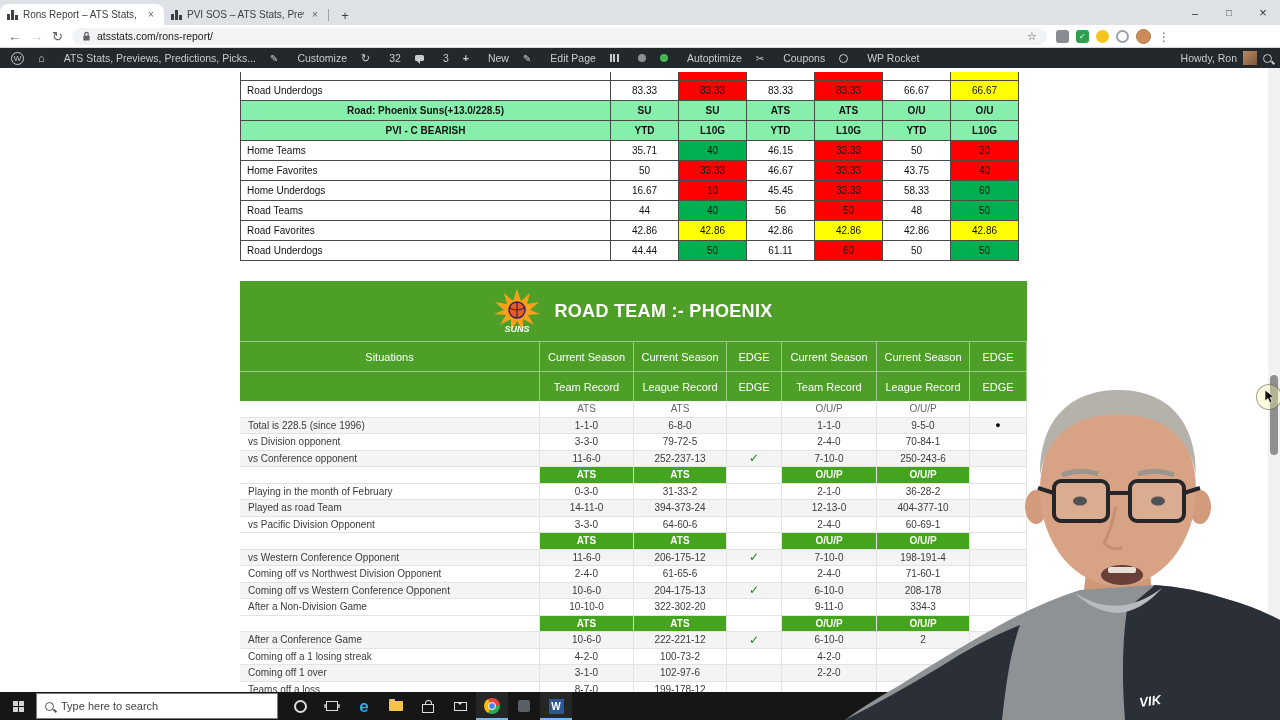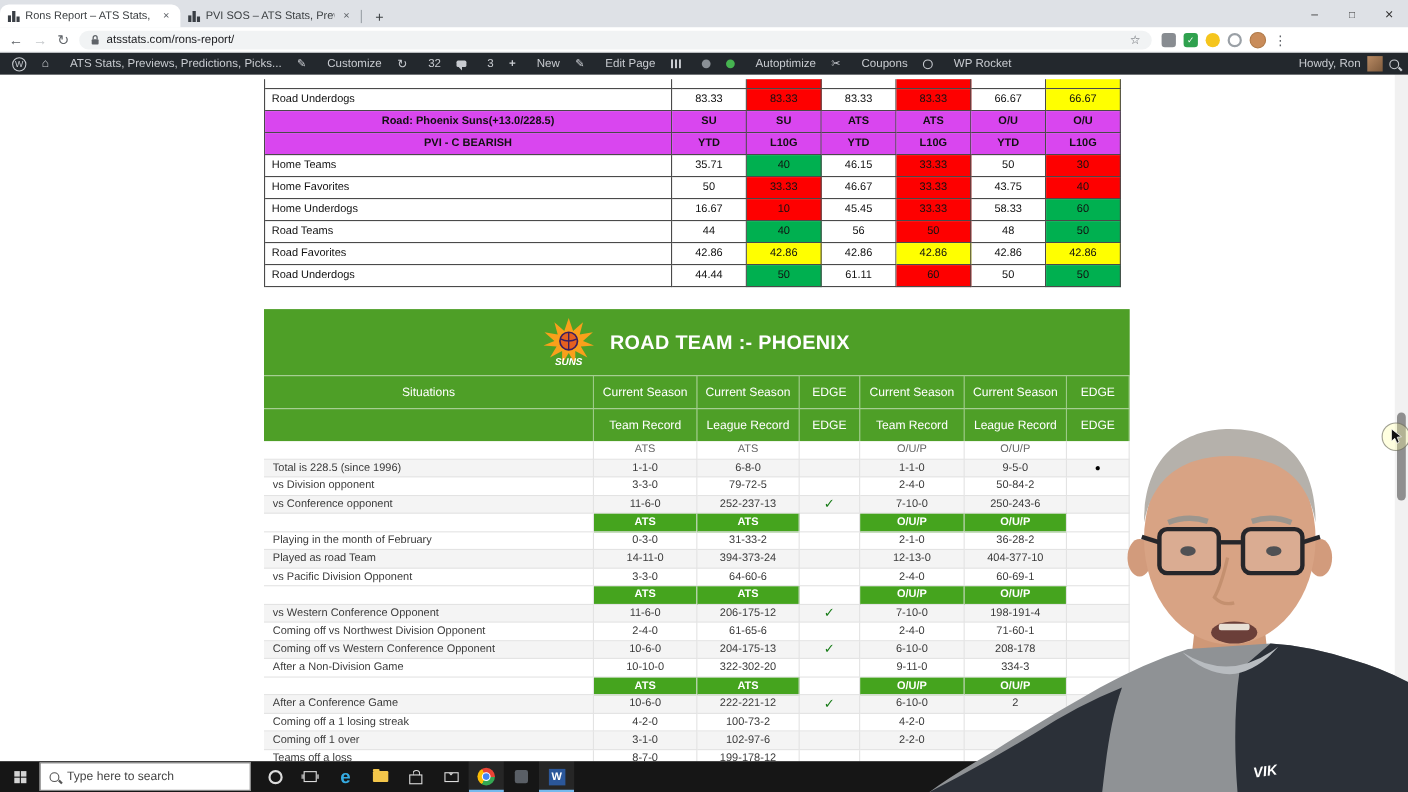--- a/index.html
+++ b/index.html
@@ -63,21 +63,21 @@
 
   
   .content{position:absolute;top:68px;left:0;right:12px;bottom:28px;background:#fff;overflow:hidden;}
 
   
   .pvi{position:absolute;left:240px;top:4px;width:779px;border-left:1px solid #4a4a4a;font-size:10px;}
   .pvi-row{display:grid;grid-template-columns:370px repeat(6,68px);height:20px;}
   .pvi-row.clipped{height:9px;}
   .pvi-cell{border-right:1px solid #4a4a4a;border-bottom:1px solid #4a4a4a;display:flex;align-items:center;justify-content:center;color:#111;overflow:hidden;white-space:nowrap;}
   .pvi-cell.label{justify-content:flex-start;padding-left:6px;}
-  .pvi-row.orange .pvi-cell{background:#d946ef;font-weight:700;}
+  .pvi-row.orange .pvi-cell{background:#86efac;font-weight:700;}
   .pvi-row.orange .pvi-cell.label{justify-content:center;padding-left:0;}
   .c-green{background:#00b050;}
   .c-red{background:#fe0000;}
   .c-yellow{background:#ffff00;}
 
   
   .team{position:absolute;left:240px;top:213px;width:787px;font-size:10px;}
   .team-banner{height:60px;background:#4e9f27;display:flex;align-items:center;justify-content:center;gap:14px;}
   .team-title{color:#fff;font-weight:700;font-size:18px;letter-spacing:.3px;}
   .t-hrow{display:grid;grid-template-columns:300px 94px 93px 55px 95px 93px 57px;height:30px;}
@@ -93,21 +93,21 @@
 
   
   .scrollbar{position:absolute;right:0;top:68px;bottom:28px;width:12px;background:#f1f1f1;z-index:5;}
   .scroll-thumb{position:absolute;left:2px;right:2px;top:307px;height:80px;background:#8f8f8f;border-radius:4px;}
 
   
   .taskbar{position:absolute;left:0;right:0;bottom:0;height:28px;background:#161616;display:flex;align-items:center;z-index:40;}
   .tb-start{width:36px;height:100%;display:flex;align-items:center;justify-content:center;}
   .win-logo{display:grid;grid-template-columns:5px 5px;grid-template-rows:5px 5px;gap:1px;}
   .win-logo span{background:#d4d4d4;}
-  .tb-search{width:192px;height:26px;background:#fff;border:1px solid #7c7c7c;display:flex;align-items:center;gap:7px;padding:0 8px;font-size:11px;color:#444;box-sizing:border-box;}
+  .tb-search{width:242px;height:26px;background:#fff;border:1px solid #7c7c7c;display:flex;align-items:center;gap:7px;padding:0 8px;font-size:11px;color:#444;box-sizing:border-box;}
   .mag.dark{border-color:#555;}
   .mag.dark::after{background:#555;}
   .tb-icons{display:flex;height:100%;margin-left:6px;}
   .tb-ic{width:32px;height:100%;display:flex;align-items:center;justify-content:center;position:relative;}
   .tb-ic.active{background:rgba(255,255,255,.07);box-shadow:inset 0 -2px 0 #76b9ed;}
   .cortana{width:13px;height:13px;border-radius:50%;border:2px solid #dcdcdc;box-sizing:border-box;}
   .taskview{width:12px;height:10px;border:1.5px solid #dcdcdc;box-sizing:border-box;box-shadow:-5px 0 0 -3px #9a9a9a,5px 0 0 -3px #9a9a9a;}
   .edge-icon{color:#35abe2;font-size:17px;font-weight:700;line-height:1;}
   .edge-icon::before{content:"e";}
   .folder{width:14px;height:10px;background:#f3c64a;border-radius:1px;position:relative;}
@@ -374,21 +374,21 @@
             <div class="t-cell">1-1-0</div>
             <div class="t-cell">9-5-0</div>
             <div class="t-cell dot">●</div>
           </div>
           <div class="t-row data">
             <div class="t-cell sit">vs Division opponent</div>
             <div class="t-cell">3-3-0</div>
             <div class="t-cell">79-72-5</div>
             <div class="t-cell"></div>
             <div class="t-cell">2-4-0</div>
-            <div class="t-cell">50-84-2</div>
+            <div class="t-cell">70-84-1</div>
             <div class="t-cell"></div>
           </div>
           <div class="t-row data shade">
             <div class="t-cell sit">vs Conference opponent</div>
             <div class="t-cell">11-6-0</div>
             <div class="t-cell">252-237-13</div>
             <div class="t-cell check">✓</div>
             <div class="t-cell">7-10-0</div>
             <div class="t-cell">250-243-6</div>
             <div class="t-cell"></div>

